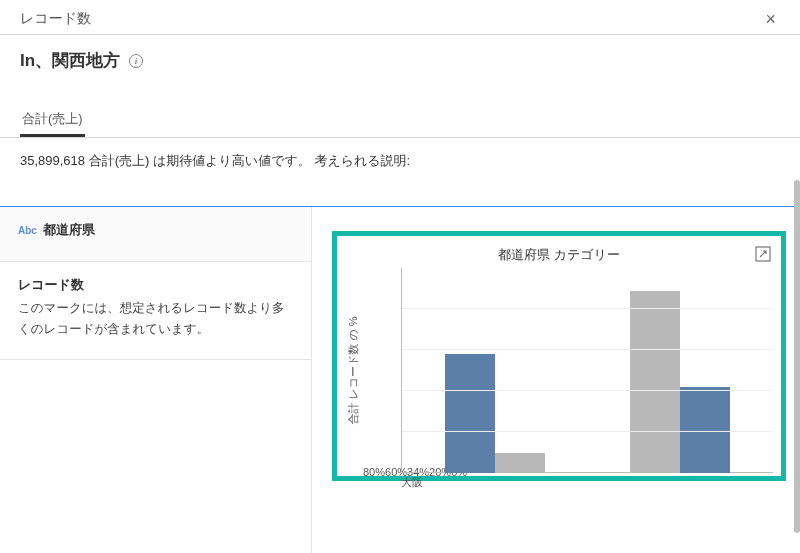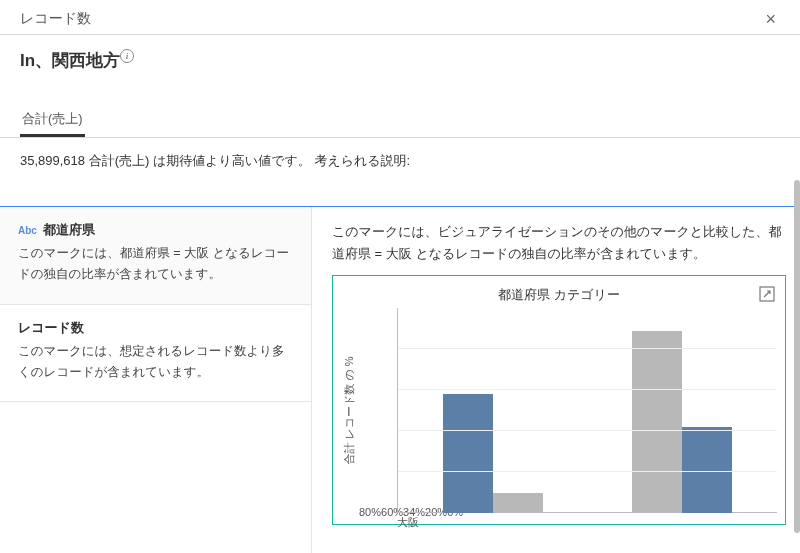--- a/index.html
+++ b/index.html
@@ -33,22 +33,22 @@
     padding: 2px 4px;
   }
   .subheader {
     padding: 14px 20px 0 20px;
   }
   .subheader-title {
     font-size: 17px;
     font-weight: 700;
     color: #333;
     display: flex;
-    align-items: flex-start;
-    gap: 0;
+    align-items: center;
+    gap: 9px;
   }
   .info-icon {
     display: inline-flex;
     width: 14px;
     height: 14px;
     border: 1.2px solid #888;
     border-radius: 50%;
     align-items: center;
     justify-content: center;
     font-size: 9px;
@@ -126,21 +126,21 @@
     color: #333;
     line-height: 1.7;
   }
   .right-subtitle {
     font-size: 13px;
     font-weight: 700;
     margin-top: 14px;
   }
   .chart-wrap {
     margin-top: 10px;
-    border: 1px solid #14b8a6;
+    border: 5px solid #14b8a6;
     position: relative;
     padding: 8px 8px 0 8px;
     height: 250px;
   }
   .chart-title {
     text-align: center;
     font-size: 13px;
     color: #333;
     padding-top: 2px;
   }
@@ -256,32 +256,30 @@
 
 <div class="description-line">35,899,618 合計(売上) は期待値より高い値です。 考えられる説明:</div>
 
 <div class="content-row">
   <div class="left-panel">
     <div class="card selected">
       <div class="card-title-row">
         <span class="abc-icon">Abc</span>
         <span class="card-title">都道府県</span>
       </div>
-      <div class="card-body">このマークには、都道府県 = 大阪 となるレコードの独自の比率が含まれています。</div>
     </div>
     <div class="card">
       <div class="card-title-row">
         <span class="card-title">レコード数</span>
       </div>
       <div class="card-body">このマークには、想定されるレコード数より多くのレコードが含まれています。</div>
     </div>
   </div>
 
   <div class="right-panel">
-    <div class="right-desc">このマークには、ビジュアライゼーションのその他のマークと比較した、都道府県 = 大阪 となるレコードの独自の比率が含まれています。</div>
 
     <div class="chart-wrap">
       <div class="chart-title">都道府県 カテゴリー</div>
       <svg class="expand-icon" viewBox="0 0 16 16">
         <rect x="1" y="1" width="14" height="14" fill="none" stroke="currentColor" stroke-width="1.2"></rect>
         <path d="M5 11 L11 5 M8 5 H11 V8" fill="none" stroke="currentColor" stroke-width="1.2"></path>
       </svg>
 
       <div class="chart-area">
         <div class="y-axis-label-wrap">

